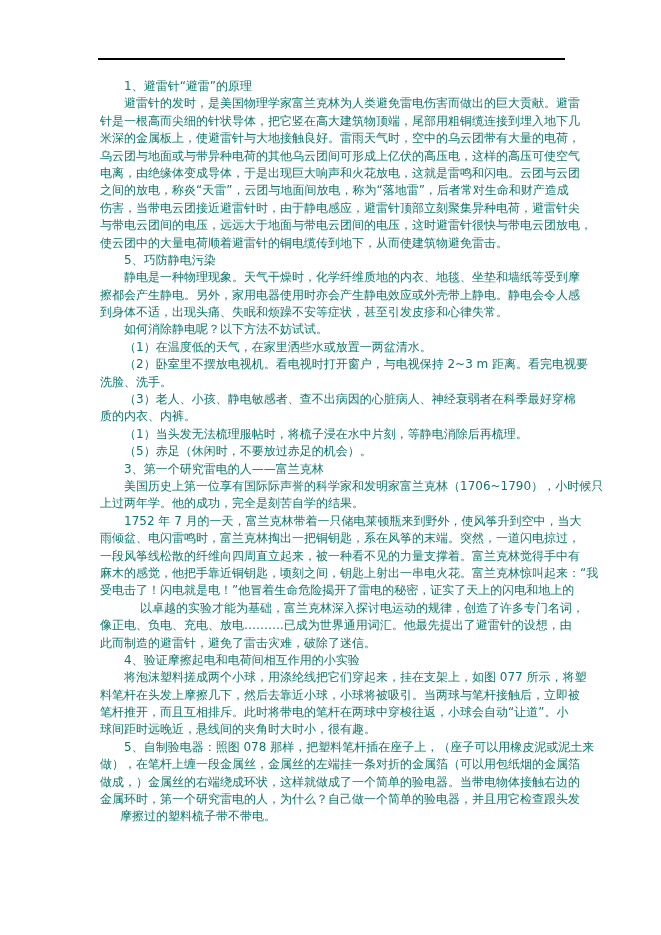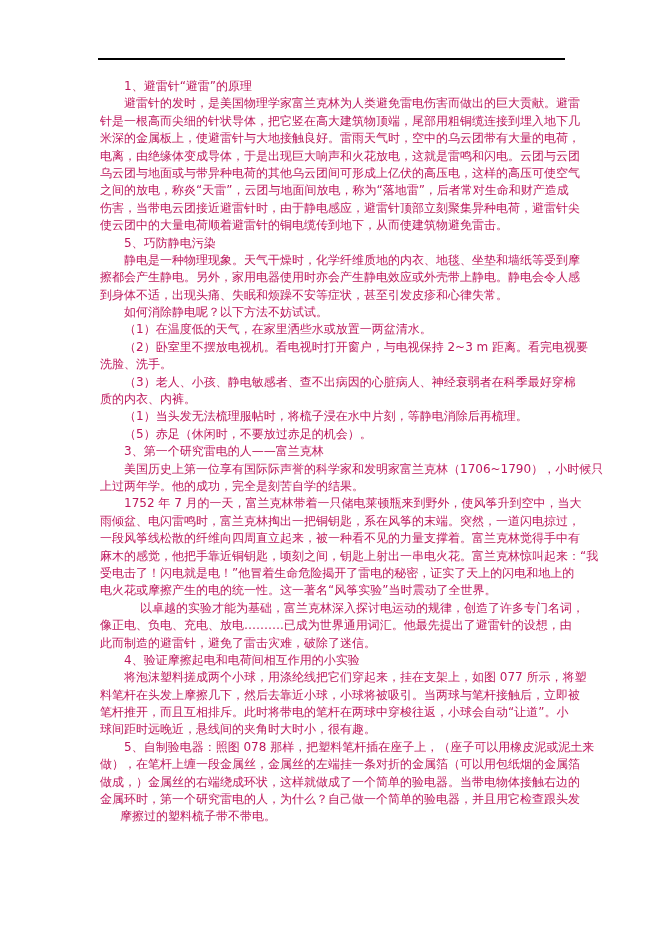--- a/index.html
+++ b/index.html
@@ -33,37 +33,38 @@
     left: 100px;
     top: 78px;
     width: 500px;
   }
   .line {
     font-size: 12px;
     line-height: 17.4px;
     height: 17.4px;
     white-space: nowrap;
     letter-spacing: 0;
-    color: #be185d;
+    color: #0f766e;
   }
 </style>
 </head>
 <body>
 
 <div class="page">
   <div class="header-rule"></div>
   <div class="text-block">
       <div class="line" style="padding-left: 24px;">1、避雷针“避雷”的原理</div>
       <div class="line" style="padding-left: 24px;">避雷针的发时，是美国物理学家富兰克林为人类避免雷电伤害而做出的巨大贡献。避雷</div>
       <div class="line" style="padding-left: 0px;">针是一根高而尖细的针状导体，把它竖在高大建筑物顶端，尾部用粗铜缆连接到埋入地下几</div>
       <div class="line" style="padding-left: 0px;">米深的金属板上，使避雷针与大地接触良好。雷雨天气时，空中的乌云团带有大量的电荷，</div>
+      <div class="line" style="padding-left: 0px;">乌云团与地面或与带异种电荷的其他乌云团间可形成上亿伏的高压电，这样的高压可使空气</div>
       <div class="line" style="padding-left: 0px;">电离，由绝缘体变成导体，于是出现巨大响声和火花放电，这就是雷鸣和闪电。云团与云团</div>
-      <div class="line" style="padding-left: 0px;">乌云团与地面或与带异种电荷的其他乌云团间可形成上亿伏的高压电，这样的高压可使空气</div>
       <div class="line" style="padding-left: 0px;">之间的放电，称炎“天雷”，云团与地面间放电，称为“落地雷”，后者常对生命和财产造成</div>
       <div class="line" style="padding-left: 0px;">伤害，当带电云团接近避雷针时，由于静电感应，避雷针顶部立刻聚集异种电荷，避雷针尖</div>
+      <div class="line" style="padding-left: 0px;">与带电云团间的电压，远远大于地面与带电云团间的电压，这时避雷针很快与带电云团放电，</div>
       <div class="line" style="padding-left: 0px;">使云团中的大量电荷顺着避雷针的铜电缆传到地下，从而使建筑物避免雷击。</div>
       <div class="line" style="padding-left: 24px;">5、巧防静电污染</div>
       <div class="line" style="padding-left: 24px;">静电是一种物理现象。天气干燥时，化学纤维质地的内衣、地毯、坐垫和墙纸等受到摩</div>
       <div class="line" style="padding-left: 0px;">擦都会产生静电。另外，家用电器使用时亦会产生静电效应或外壳带上静电。静电会令人感</div>
       <div class="line" style="padding-left: 0px;">到身体不适，出现头痛、失眠和烦躁不安等症状，甚至引发皮疹和心律失常。</div>
       <div class="line" style="padding-left: 24px;">如何消除静电呢？以下方法不妨试试。</div>
       <div class="line" style="padding-left: 24px;">（1）在温度低的天气，在家里洒些水或放置一两盆清水。</div>
       <div class="line" style="padding-left: 24px;">（2）卧室里不摆放电视机。看电视时打开窗户，与电视保持 2~3 m 距离。看完电视要</div>
       <div class="line" style="padding-left: 0px;">洗脸、洗手。</div>
       <div class="line" style="padding-left: 24px;">（3）老人、小孩、静电敏感者、查不出病因的心脏病人、神经衰弱者在科季最好穿棉</div>
@@ -71,21 +72,20 @@
       <div class="line" style="padding-left: 24px;">（1）当头发无法梳理服帖时，将梳子浸在水中片刻，等静电消除后再梳理。</div>
       <div class="line" style="padding-left: 24px;">（5）赤足（休闲时，不要放过赤足的机会）。</div>
       <div class="line" style="padding-left: 24px;">3、第一个研究雷电的人——富兰克林</div>
       <div class="line" style="padding-left: 24px;">美国历史上第一位享有国际际声誉的科学家和发明家富兰克林（1706~1790），小时候只</div>
       <div class="line" style="padding-left: 0px;">上过两年学。他的成功，完全是刻苦自学的结果。</div>
       <div class="line" style="padding-left: 24px;">1752 年 7 月的一天，富兰克林带着一只储电莱顿瓶来到野外，使风筝升到空中，当大</div>
       <div class="line" style="padding-left: 0px;">雨倾盆、电闪雷鸣时，富兰克林掏出一把铜钥匙，系在风筝的末端。突然，一道闪电掠过，</div>
       <div class="line" style="padding-left: 0px;">一段风筝线松散的纤维向四周直立起来，被一种看不见的力量支撑着。富兰克林觉得手中有</div>
       <div class="line" style="padding-left: 0px;">麻木的感觉，他把手靠近铜钥匙，顷刻之间，钥匙上射出一串电火花。富兰克林惊叫起来：“我</div>
       <div class="line" style="padding-left: 0px;">受电击了！闪电就是电！”他冒着生命危险揭开了雷电的秘密，证实了天上的闪电和地上的</div>
-      <div class="line" style="padding-left: 0px;">电火花或摩擦产生的电的统一性。这一著名“风筝实验”当时震动了全世界。</div>
       <div class="line" style="padding-left: 40px;">以卓越的实验才能为基础，富兰克林深入探讨电运动的规律，创造了许多专门名词，</div>
       <div class="line" style="padding-left: 0px;">像正电、负电、充电、放电……….已成为世界通用词汇。他最先提出了避雷针的设想，由</div>
       <div class="line" style="padding-left: 0px;">此而制造的避雷针，避免了雷击灾难，破除了迷信。</div>
       <div class="line" style="padding-left: 24px;">4、验证摩擦起电和电荷间相互作用的小实验</div>
       <div class="line" style="padding-left: 24px;">将泡沫塑料搓成两个小球，用涤纶线把它们穿起来，挂在支架上，如图 077 所示，将塑</div>
       <div class="line" style="padding-left: 0px;">料笔杆在头发上摩擦几下，然后去靠近小球，小球将被吸引。当两球与笔杆接触后，立即被</div>
       <div class="line" style="padding-left: 0px;">笔杆推开，而且互相排斥。此时将带电的笔杆在两球中穿梭往返，小球会自动“让道”。小</div>
       <div class="line" style="padding-left: 0px;">球间距时远晚近，悬线间的夹角时大时小，很有趣。</div>
       <div class="line" style="padding-left: 24px;">5、自制验电器：照图 078 那样，把塑料笔杆插在座子上，（座子可以用橡皮泥或泥土来</div>
       <div class="line" style="padding-left: 0px;">做），在笔杆上缠一段金属丝，金属丝的左端挂一条对折的金属箔（可以用包纸烟的金属箔</div>

